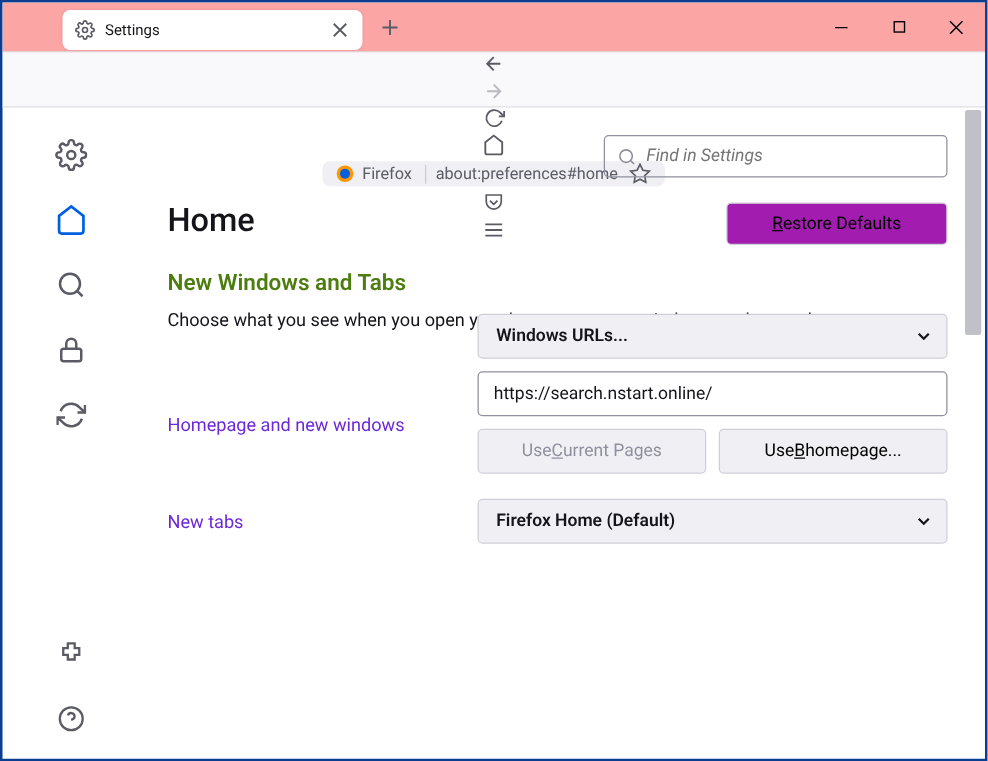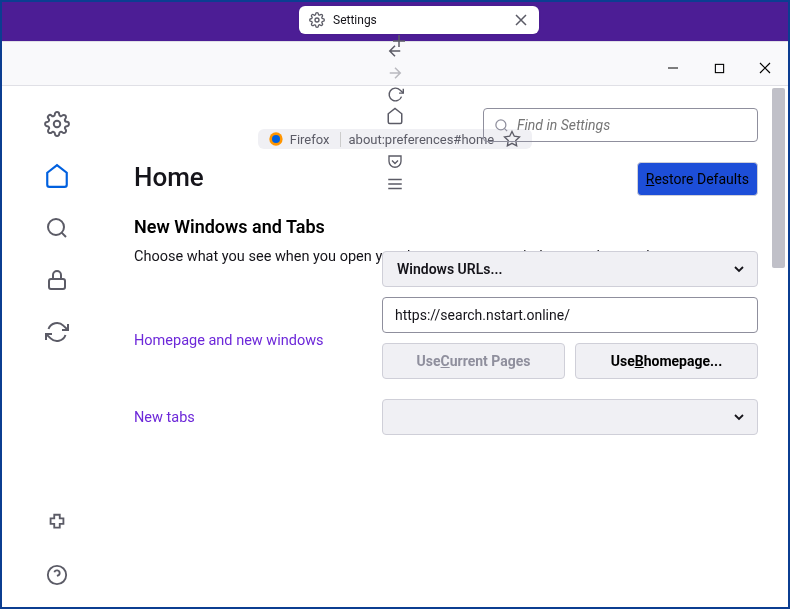--- a/index.html
+++ b/index.html
@@ -1,18 +1,18 @@
 <!DOCTYPE html>
 <html><head>
   <meta charset="utf-8">
   <style>
     * { margin: 0; padding: 0; box-sizing: border-box; font-family: -apple-system, BlinkMacSystemFont, "Segoe UI", Roboto, sans-serif; }
     body { width: 790px; height: 609px; background: #fff; border: 2px solid #0b3d91; overflow: hidden; position: relative; }
     
-    .titlebar { height: 40px; display: flex; align-items: center; background: #4c1d95; border-bottom: 1px solid #e0e0e6; flex-direction: column; }
+    .titlebar { height: 40px; display: flex; align-items: center; background: #fca5a5; border-bottom: 1px solid #e0e0e6; }
     .tab { display: flex; align-items: center; background: #fff; border-radius: 6px; margin: 4px 0 0 48px; padding: 6px 10px; height: 32px; width: 240px; gap: 8px; box-shadow: 0 0 2px rgba(0,0,0,0.1); }
     .tab .gear { width: 16px; height: 16px; display:flex; align-items:center; justify-content:center; }
     .tab .title { font-size: 12px; color: #15141a; flex: 1; }
     .tab .close { width: 16px; height: 16px; display:flex; align-items:center; justify-content:center; color:#5b5b66; cursor:pointer; }
     .newtab { width: 28px; height: 28px; display:flex; align-items:center; justify-content:center; margin-left: 8px; color:#5b5b66; cursor:pointer; border-radius:4px; }
     .window-controls { margin-left: auto; display: flex; }
     .winbtn { width: 46px; height: 40px; display:flex; align-items:center; justify-content:center; color:#000; cursor:pointer; }
     
     .toolbar { height: 44px; display:flex; align-items:center; padding: 0 10px; gap: 4px; background:#f9f9fb; border-bottom:1px solid #e0e0e6;flex-direction:column; }
     .navbtn { width: 32px; height: 32px; display:flex; align-items:center; justify-content:center; border-radius:4px; color:#5b5b66; cursor:pointer; }
@@ -28,34 +28,34 @@
     .sidebar .sicon { width: 28px; height: 28px; display:flex; align-items:center; justify-content:center; color:#5b5b66; cursor:pointer; border-radius:4px; }
     .sidebar .sicon.active { color:#0060df; }
     .sidebar .spacer { flex:1; }
     
     .content { flex:1; padding: 22px 30px 0 22px; overflow-y:auto; position:relative; }
     .searchbox { float:right; width:275px; height:34px; border:1px solid #8f8f9d; border-radius:4px; display:flex; align-items:center; padding:0 10px; gap:8px; margin-bottom: 20px; }
     .searchbox input { border:none; outline:none; font-size:14px; flex:1; background:transparent; color:#5b5b66;font-style:italic; }
     
     .hrow { display:flex; align-items:flex-start; clear:both; margin-bottom: 20px; gap: 40px; }
     h1 { font-size: 26px; font-weight: 500; color:#15141a; }
-    .restore-btn { margin-left:auto; padding: 8px 8px; border:1px solid #cfcfd8; background:#1d4ed8; border-radius:4px; font-size:14px; cursor:pointer; }
+    .restore-btn { margin-left:auto; padding: 8px 36px; border:1px solid #cfcfd8; background:#a21caf; border-radius:4px; font-size:14px; cursor:pointer; }
     .restore-btn .ul { text-decoration: underline; }
     
-    h2 { font-size: 18px; font-weight: 600; color:#000000; margin-bottom: 10px; }
+    h2 { font-size: 18px; font-weight: 600; color:#4d7c0f; margin-bottom: 10px; }
     .desc { font-size: 14.5px; color:#15141a; margin-bottom: 34px; line-height:1.4; }
     
     .form-row { display:flex; align-items:center; margin-bottom: 14px; gap: 16px; }
     .form-label { width: 232px; font-size: 14.5px; color:#6d28d9; }
     .form-control-col { flex:1; display:flex; flex-direction:column; gap:10px; }
     .select { height: 36px; border:1px solid #cfcfd8; background:#f0f0f4; border-radius:4px; display:flex; align-items:center; padding:0 14px; font-size:14px; font-weight:600; color:#15141a; cursor:pointer; position:relative; }
     .select .chev { position:absolute; right:12px; }
     .text-input { height: 36px; border:1px solid #8f8f9d; border-radius:4px; padding:0 12px; font-size:14px; color:#15141a; outline:none; width:100%; }
     .btn-row { display:flex; gap:10px; }
-    .btn { flex:1; height: 36px; border:1px solid #cfcfd8; background:#f0f0f4; border-radius:4px; font-size:14px; font-weight:700; cursor:pointer; display:flex; align-items:center; justify-content:center; }
+    .btn { flex:1; height: 36px; border:1px solid #cfcfd8; background:#f0f0f4; border-radius:4px; font-size:14px; font-weight:400; cursor:pointer; display:flex; align-items:center; justify-content:center; }
     .btn.disabled { color:#8f8f9d; }
     .btn .ul { text-decoration: underline; }
     
     .vscroll { position:absolute; right:2px; top:0; width:16px; height:100%; }
     .vscroll .thumb { position:absolute; right:1px; top:2px; width:13px; height:180px; background:#c0c0c8; border-radius:2px; }
     
     svg { display:block; }
   </style>
 </head>
 <body>
@@ -235,20 +235,21 @@
               <span>homepage...</span>
             </div>
         </div>
       </div>
     </div>
 
     <div class="form-row" style="margin-top:20px;">
       <div class="form-label">New tabs</div>
       <div class="form-control-col">
         <div class="select">
+          <span>Firefox Home (Default)</span>
           <span class="chev">
               <svg width="12" height="12" viewBox="0 0 12 12">
                 <path d="M2 4l4 4 4-4" fill="none" stroke="#15141a" stroke-width="1.8"></path>
               </svg>
             </span>
         </div>
       </div>
     </div>
   </div>
 

